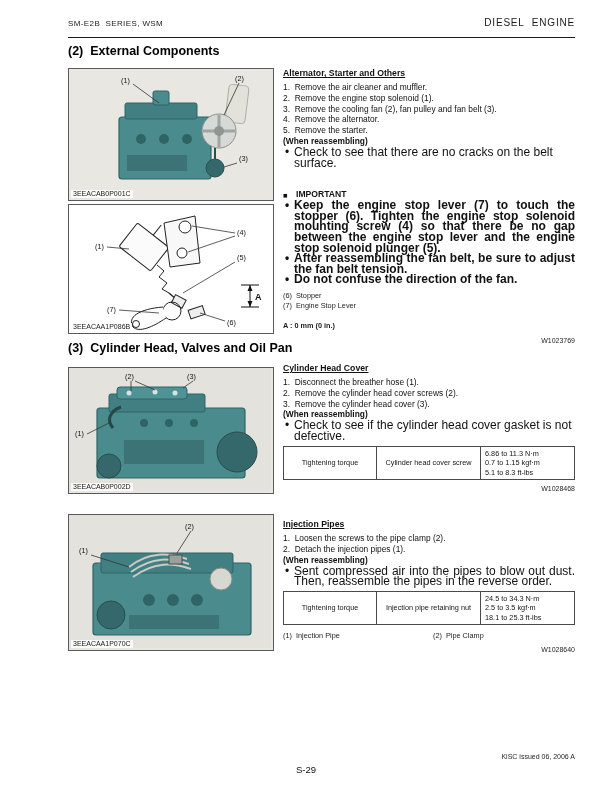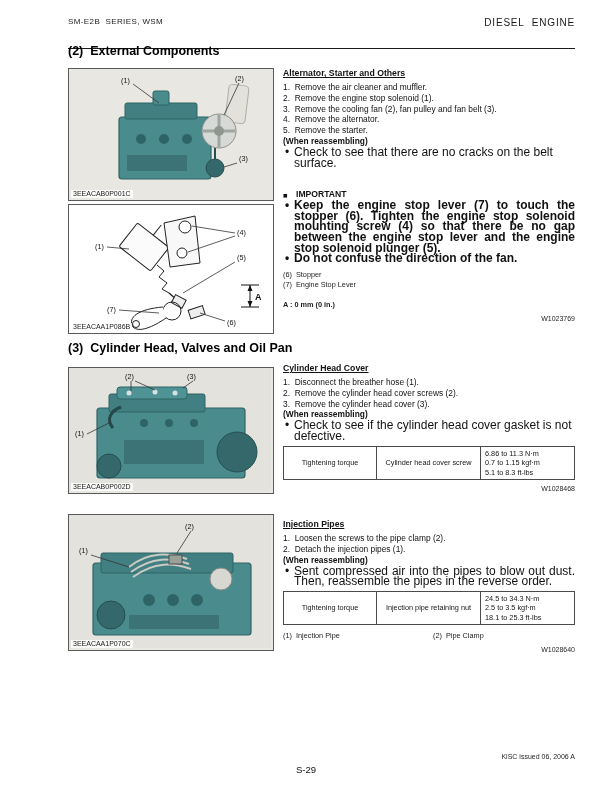--- a/index.html
+++ b/index.html
@@ -1,21 +1,21 @@
 <!DOCTYPE html>
 <html><head>
 <meta charset="utf-8">
 <style>
   html,body{margin:0;padding:0;background:#fff;}
   .page{position:relative;width:612px;height:792px;background:#ffffff;overflow:hidden;
         font-family:"Liberation Sans","DejaVu Sans",sans-serif;color:#111;}
   
   .header{position:absolute;left:68px;top:17px;width:507px;display:flex;
-          justify-content:space-between;border-bottom:1.6px solid #1a1a1a;
-          padding-bottom:20px;}
+          justify-content:space-between;align-items:flex-end;border-bottom:1.6px solid #1a1a1a;
+          padding-bottom:9px;}
   .hdr-left{font-size:8px;letter-spacing:.4px;color:#222;}
   .hdr-right{font-size:10px;letter-spacing:.8px;color:#1a1a1a;}
   
   .sec-title{position:absolute;left:68px;font-size:12.5px;font-weight:bold;color:#000;}
   
   .fig{position:absolute;left:68px;width:204px;border:1px solid #5a5a5a;background:#e9e7e2;}
   .fig.white{background:#fff;}
   .fig svg{display:block;}
   .fig-caption{position:absolute;left:2px;bottom:2px;font-size:7px;line-height:8px;
                background:rgba(255,255,255,.82);padding:0 2px;color:#1a1a1a;}
@@ -184,20 +184,21 @@
     <div class="sub-head">Alternator, Starter and Others</div>
     <div class="step">1.&nbsp; Remove the air cleaner and muffler.</div>
     <div class="step">2.&nbsp; Remove the engine stop solenoid (1).</div>
     <div class="step">3.&nbsp; Remove the cooling fan (2), fan pulley and fan belt (3).</div>
     <div class="step">4.&nbsp; Remove the alternator.</div>
     <div class="step">5.&nbsp; Remove the starter.</div>
     <div class="bold-label">(When reassembling)</div>
     <div class="bullet">Check to see that there are no cracks on the belt surface.</div>
     <div class="imp">IMPORTANT</div>
     <div class="bullet bold">Keep the engine stop lever (7) to touch the stopper (6). Tighten the engine stop solenoid mounting screw (4) so that there be no gap between the engine stop lever and the engine stop solenoid plunger (5).</div>
+    <div class="bullet bold">After reassembling the fan belt, be sure to adjust the fan belt tension.</div>
     <div class="bullet bold">Do not confuse the direction of the fan.</div>
     <div class="parts">
       <div class="parts-right">
         <div class="part">(6)&nbsp; Stopper</div>
         <div class="part">(7)&nbsp; Engine Stop Lever</div>
         <div class="dim-note">A : 0 mm (0 in.)</div>
       </div>
     </div>
     <div class="ref">W1023769</div>
   </div>

